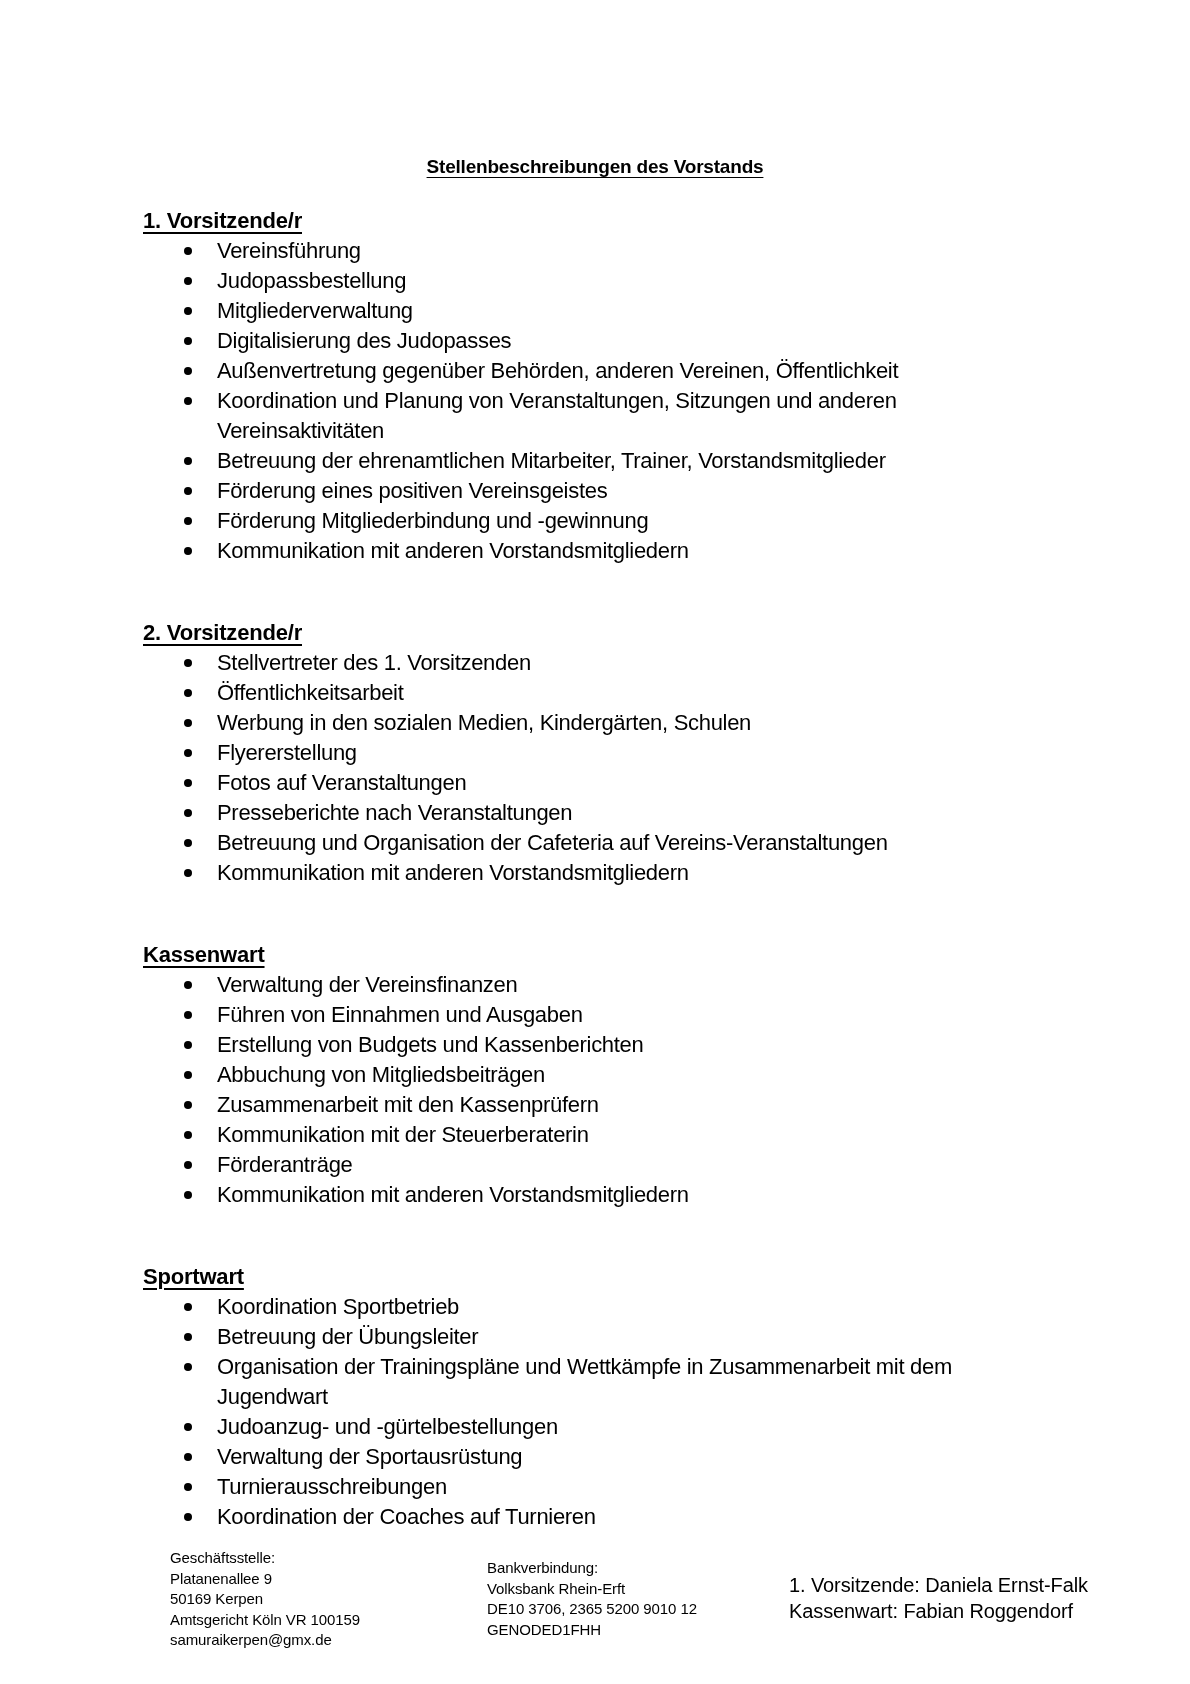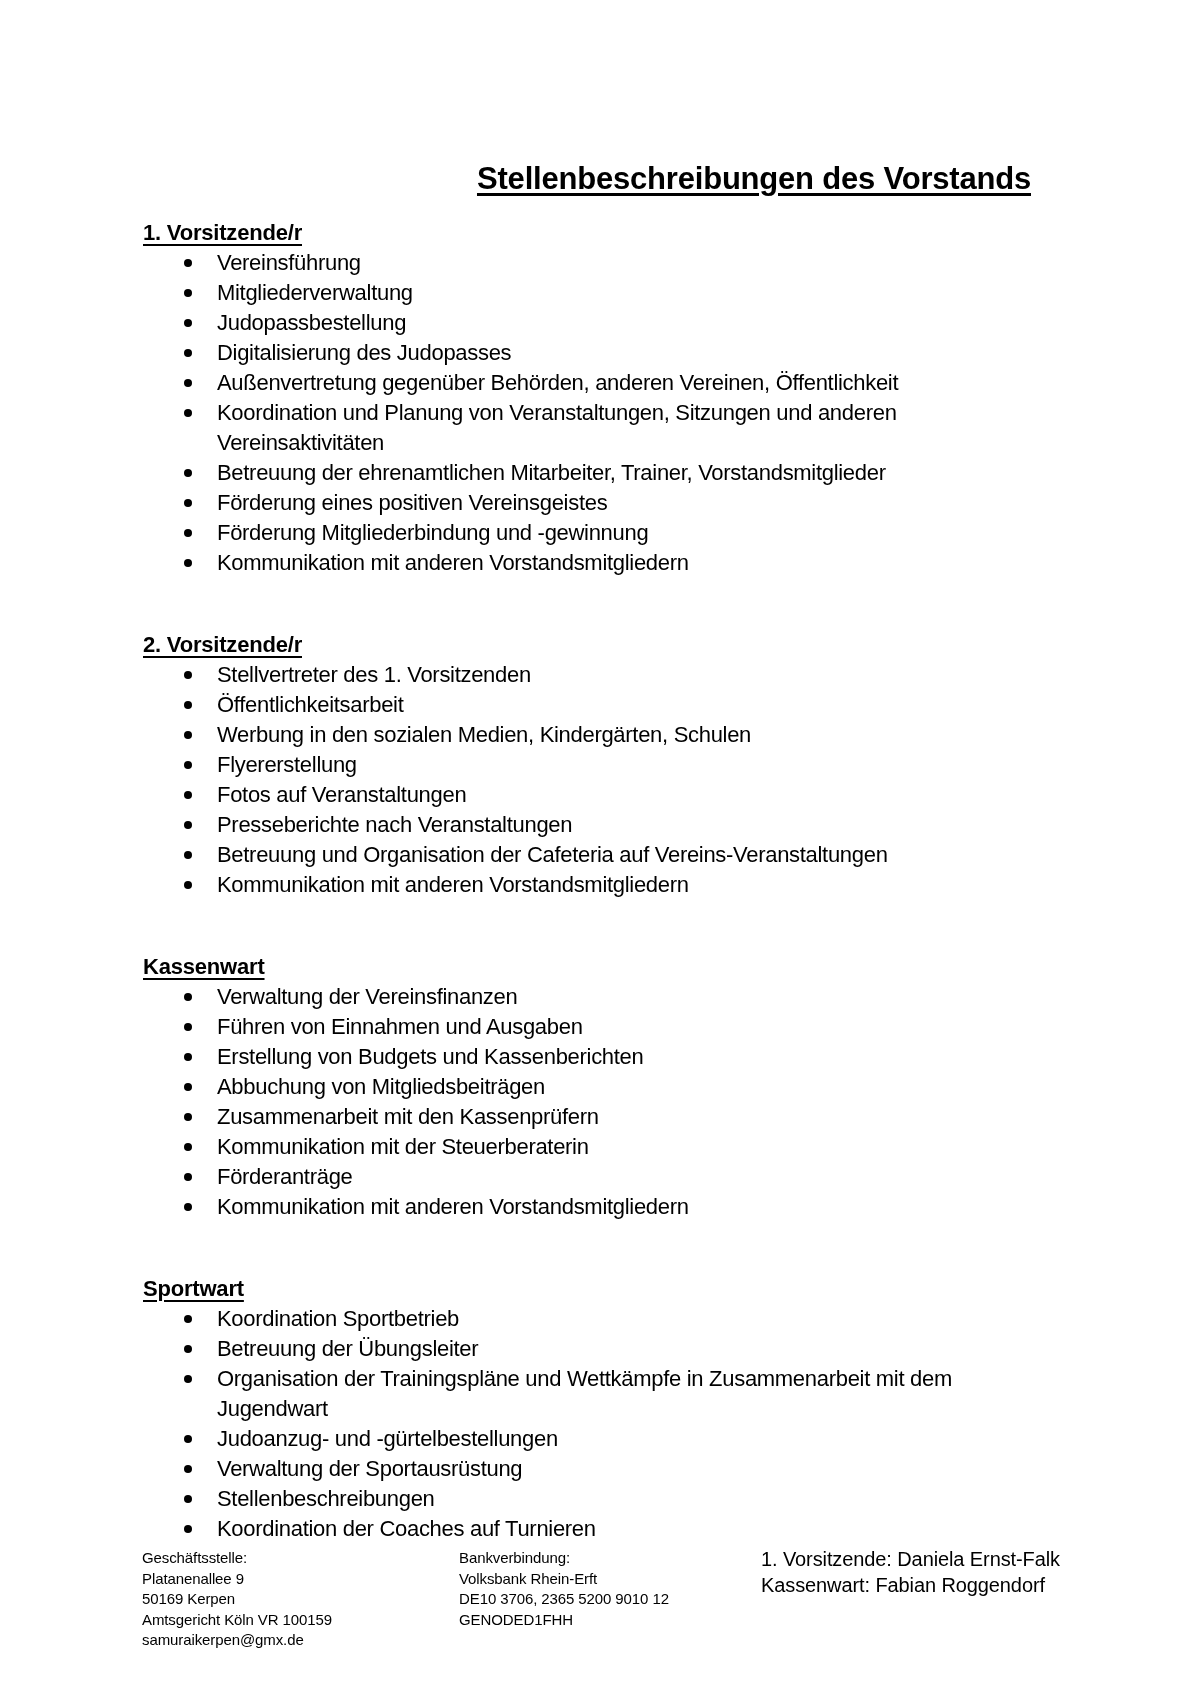--- a/index.html
+++ b/index.html
@@ -18,25 +18,25 @@
   .page {
     position: relative;
     width: 1190px;
     height: 1684px;
     background: #ffffff;
   }
   .content {
     padding: 148px 143px 0 143px;
   }
   .doc-title {
-    margin: 16px;
-    font-size: 31px;
+    margin: 4px;
+    font-size: 19px;
     font-weight: 700;
     line-height: 30px;
-    text-align: right;
+    text-align: center;
     text-decoration: underline;
     text-underline-offset: 4px;
     letter-spacing: -0.2px;
   }
   .section {
     margin-top: 52px;
   }
   .section:first-child {
     margin-top: 24px;
   }
@@ -68,25 +68,25 @@
     position: absolute;
     left: 41px;
     top: 11px;
     width: 8px;
     height: 8px;
     border-radius: 50%;
     background: #000000;
   }
   .footer {
     position: absolute;
-    left: 142px;
+    left: 170px;
     top: 1548px;
     right: 40px;
     display: flex;
-    align-items: flex-start;
+    align-items: center;
   }
   .fcol {
     font-size: 15px;
     line-height: 20.5px;
     letter-spacing: -0.1px;
   }
   .fcol-office { width: 317px; }
   .fcol-bank   { width: 302px; }
   .fcol-board  {
     font-size: 20px;
@@ -99,22 +99,22 @@
 <body>
 
 <div class="page">
   <div class="content">
     <h1 class="doc-title">Stellenbeschreibungen des Vorstands</h1>
     <div id="sections">
         <div class="section">
           <h2 class="section-heading">1. Vorsitzende/r</h2>
           <ul class="bullet-list">
             <li>Vereinsführung</li>
+            <li>Judopassbestellung</li>
             <li>Mitgliederverwaltung</li>
-            <li>Judopassbestellung</li>
             <li>Digitalisierung des Judopasses</li>
             <li>Außenvertretung gegenüber Behörden, anderen Vereinen, Öffentlichkeit</li>
             <li>Koordination und Planung von Veranstaltungen, Sitzungen und anderen
 Vereinsaktivitäten</li>
             <li>Betreuung der ehrenamtlichen Mitarbeiter, Trainer, Vorstandsmitglieder</li>
             <li>Förderung eines positiven Vereinsgeistes</li>
             <li>Förderung Mitgliederbindung und -gewinnung</li>
             <li>Kommunikation mit anderen Vorstandsmitgliedern</li>
           </ul>
         </div>
@@ -146,21 +146,21 @@
         </div>
         <div class="section">
           <h2 class="section-heading">Sportwart</h2>
           <ul class="bullet-list">
             <li>Koordination Sportbetrieb</li>
             <li>Betreuung der Übungsleiter</li>
             <li>Organisation der Trainingspläne und Wettkämpfe in Zusammenarbeit mit dem
 Jugendwart</li>
             <li>Judoanzug- und -gürtelbestellungen</li>
             <li>Verwaltung der Sportausrüstung</li>
-            <li>Stellenbeschreibungen</li>
+            <li>Turnierausschreibungen</li>
             <li>Koordination der Coaches auf Turnieren</li>
           </ul>
         </div>
       </div>
   </div>
 
   <div class="footer">
     <div class="fcol fcol-office" id="footer-office">
         <div class="fline">Geschäftsstelle:</div>
         <div class="fline">Platanenallee 9</div>

